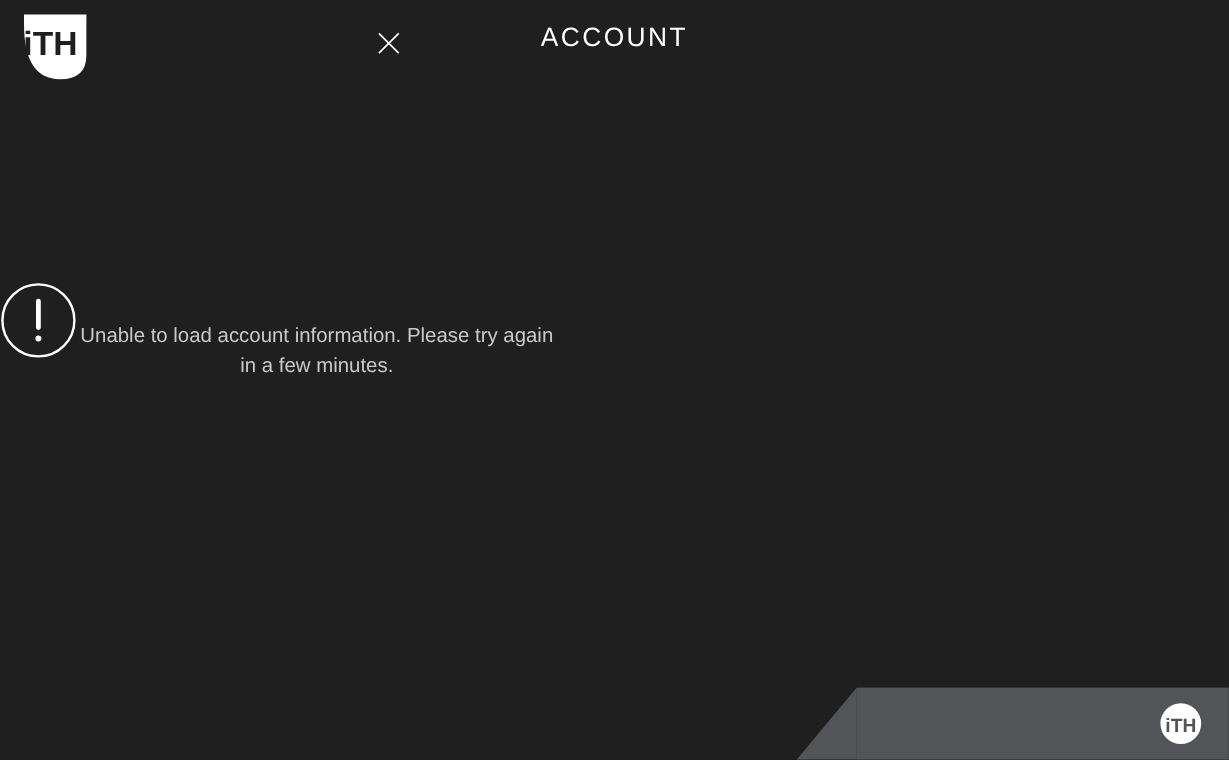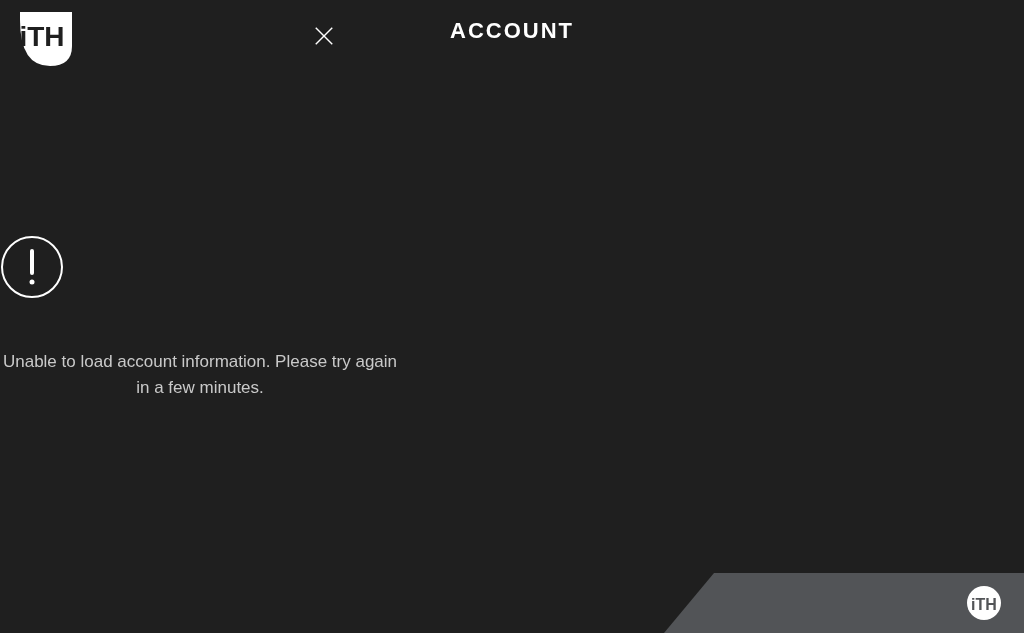--- a/index.html
+++ b/index.html
@@ -34,31 +34,31 @@
       justify-content: center;
     }
     .header-title {
       position: absolute;
       top: 18px;
       left: 0;
       right: 0;
       text-align: center;
       color: #ffffff;
       font-size: 22px;
-      font-weight: 700;
+      font-weight: 400;
       letter-spacing: 2px;
     }
     .error-container {
       position: absolute;
       top: 235px;
       left: 0;
       right: 0;
       display: flex;
-      flex-direction: column;
-      align-items: flex-start;
+      flex-direction: row;
+      align-items: center;
     }
     .alert-icon {
       width: 64px;
       height: 64px;
       margin-bottom: 50px;
     }
     .error-message {
       color: #c9c9c9;
       font-size: 17px;
       text-align: center;

